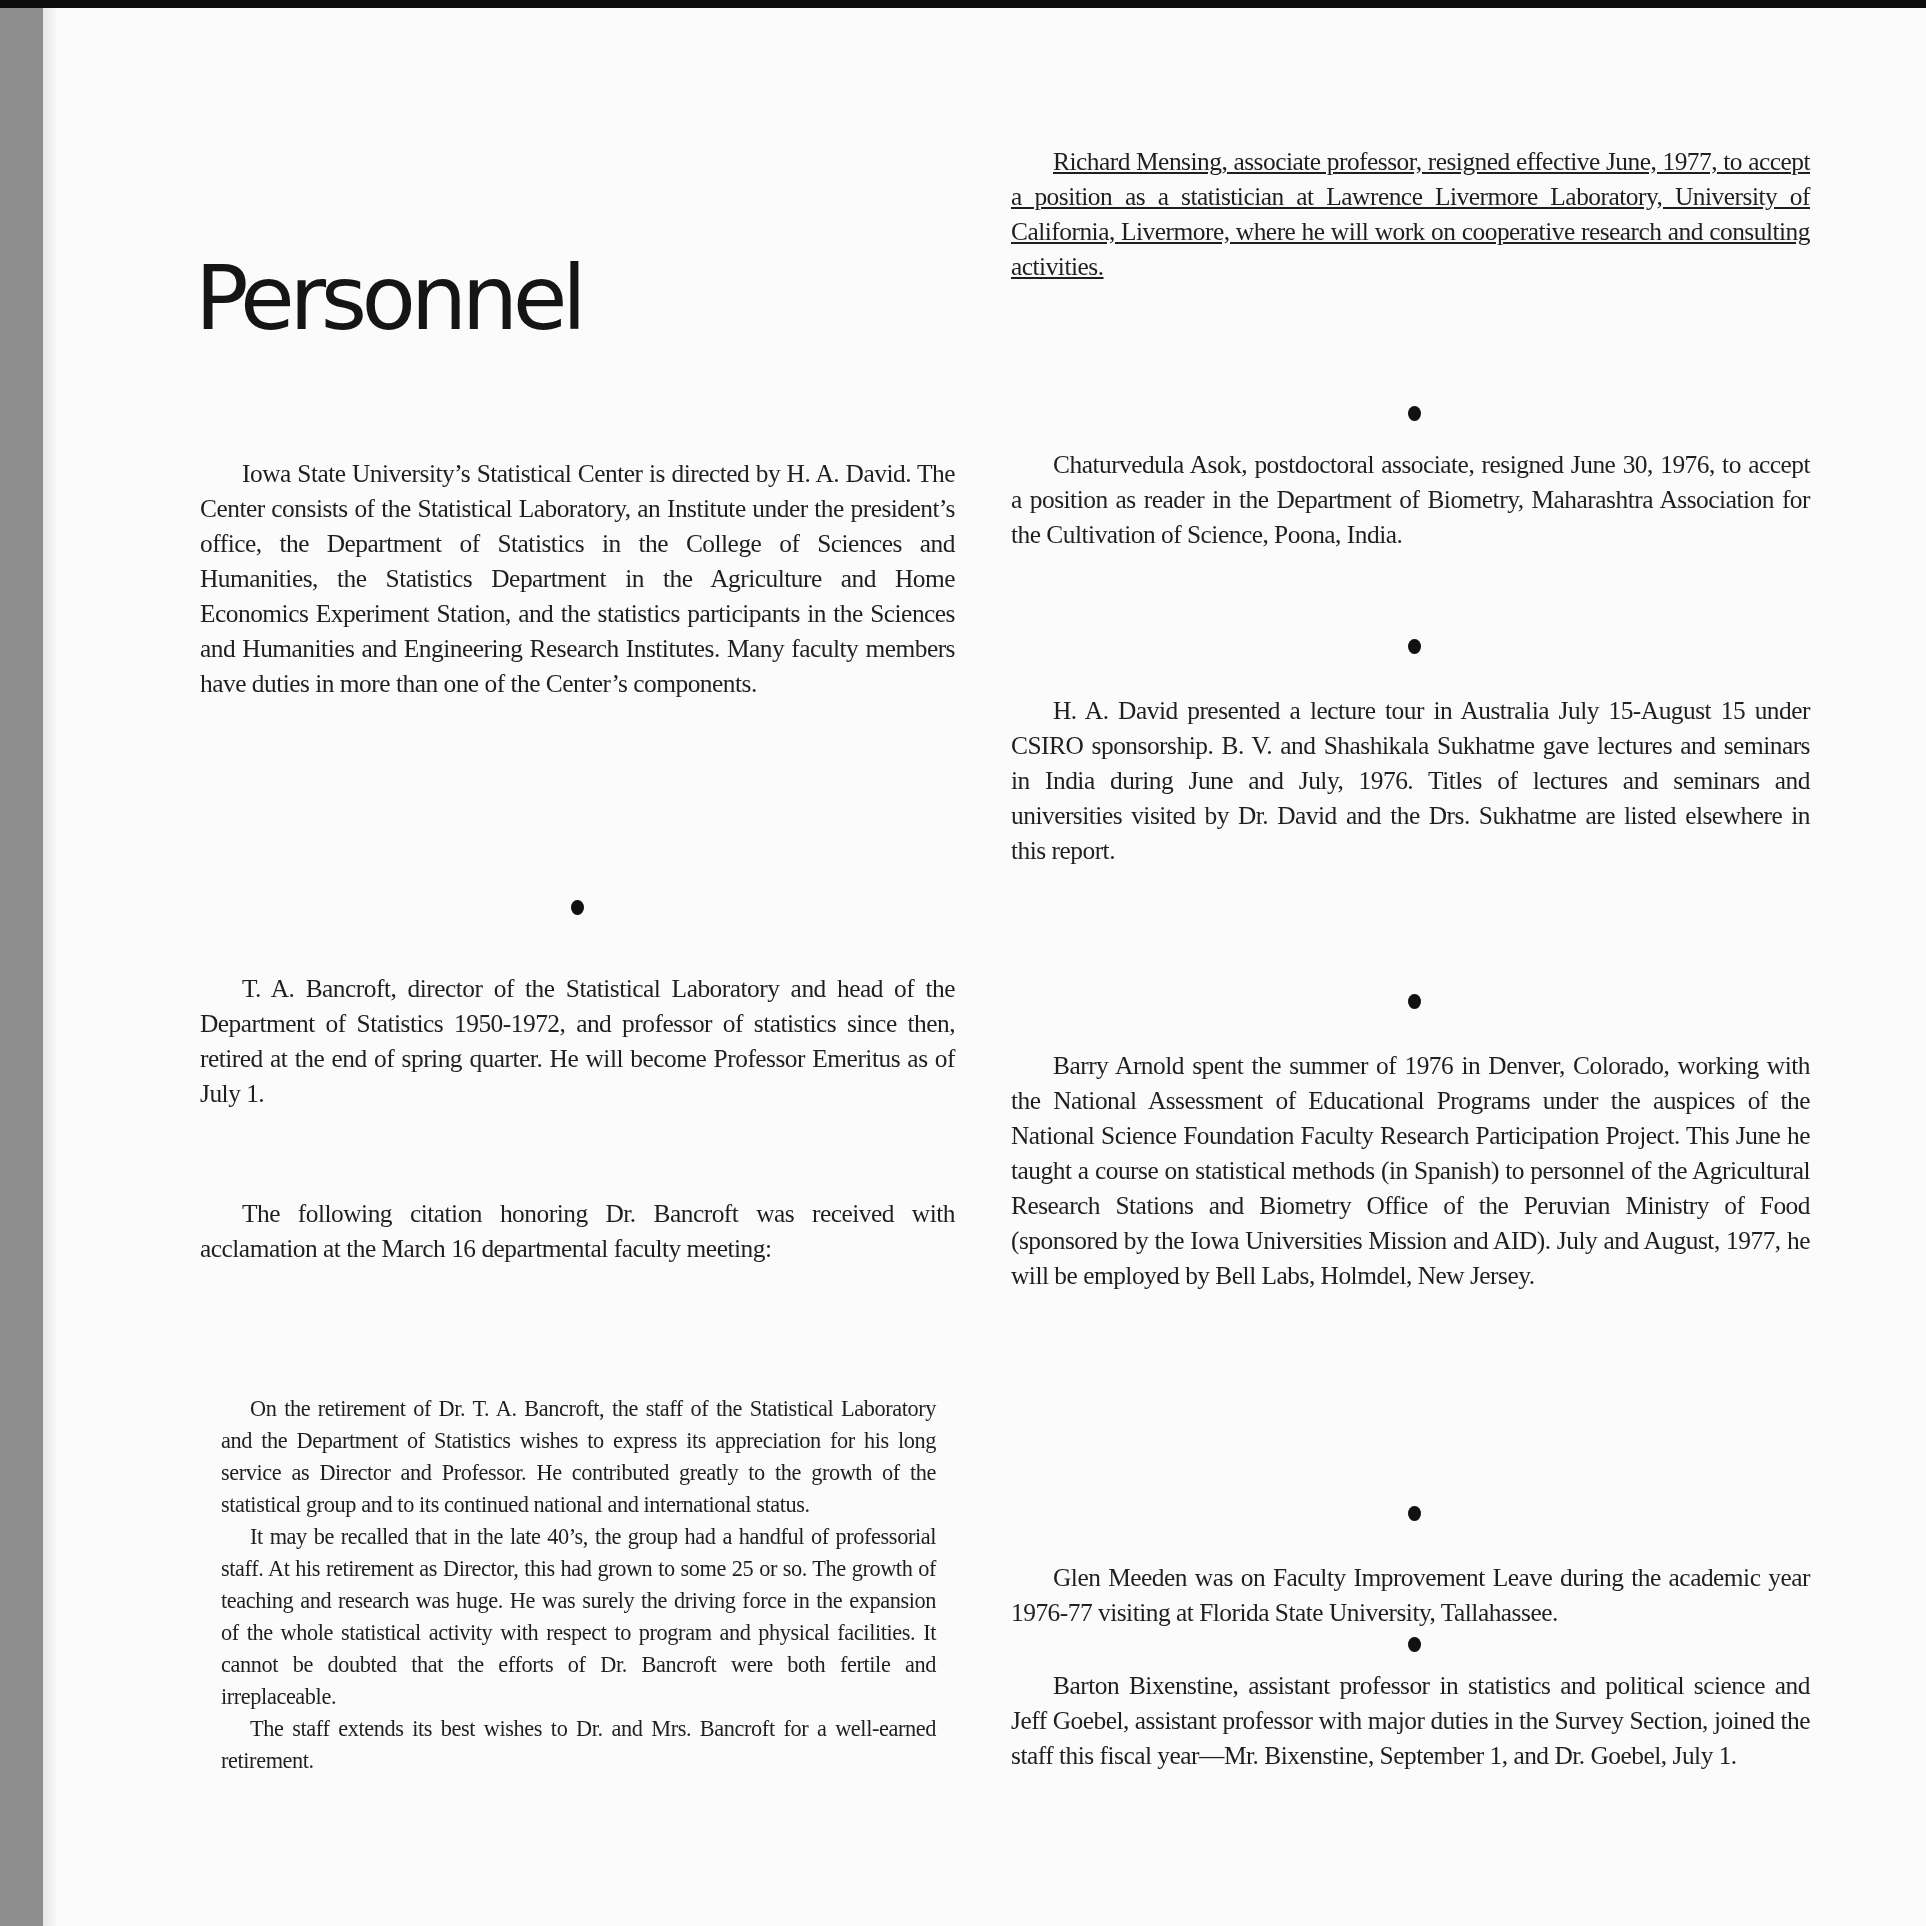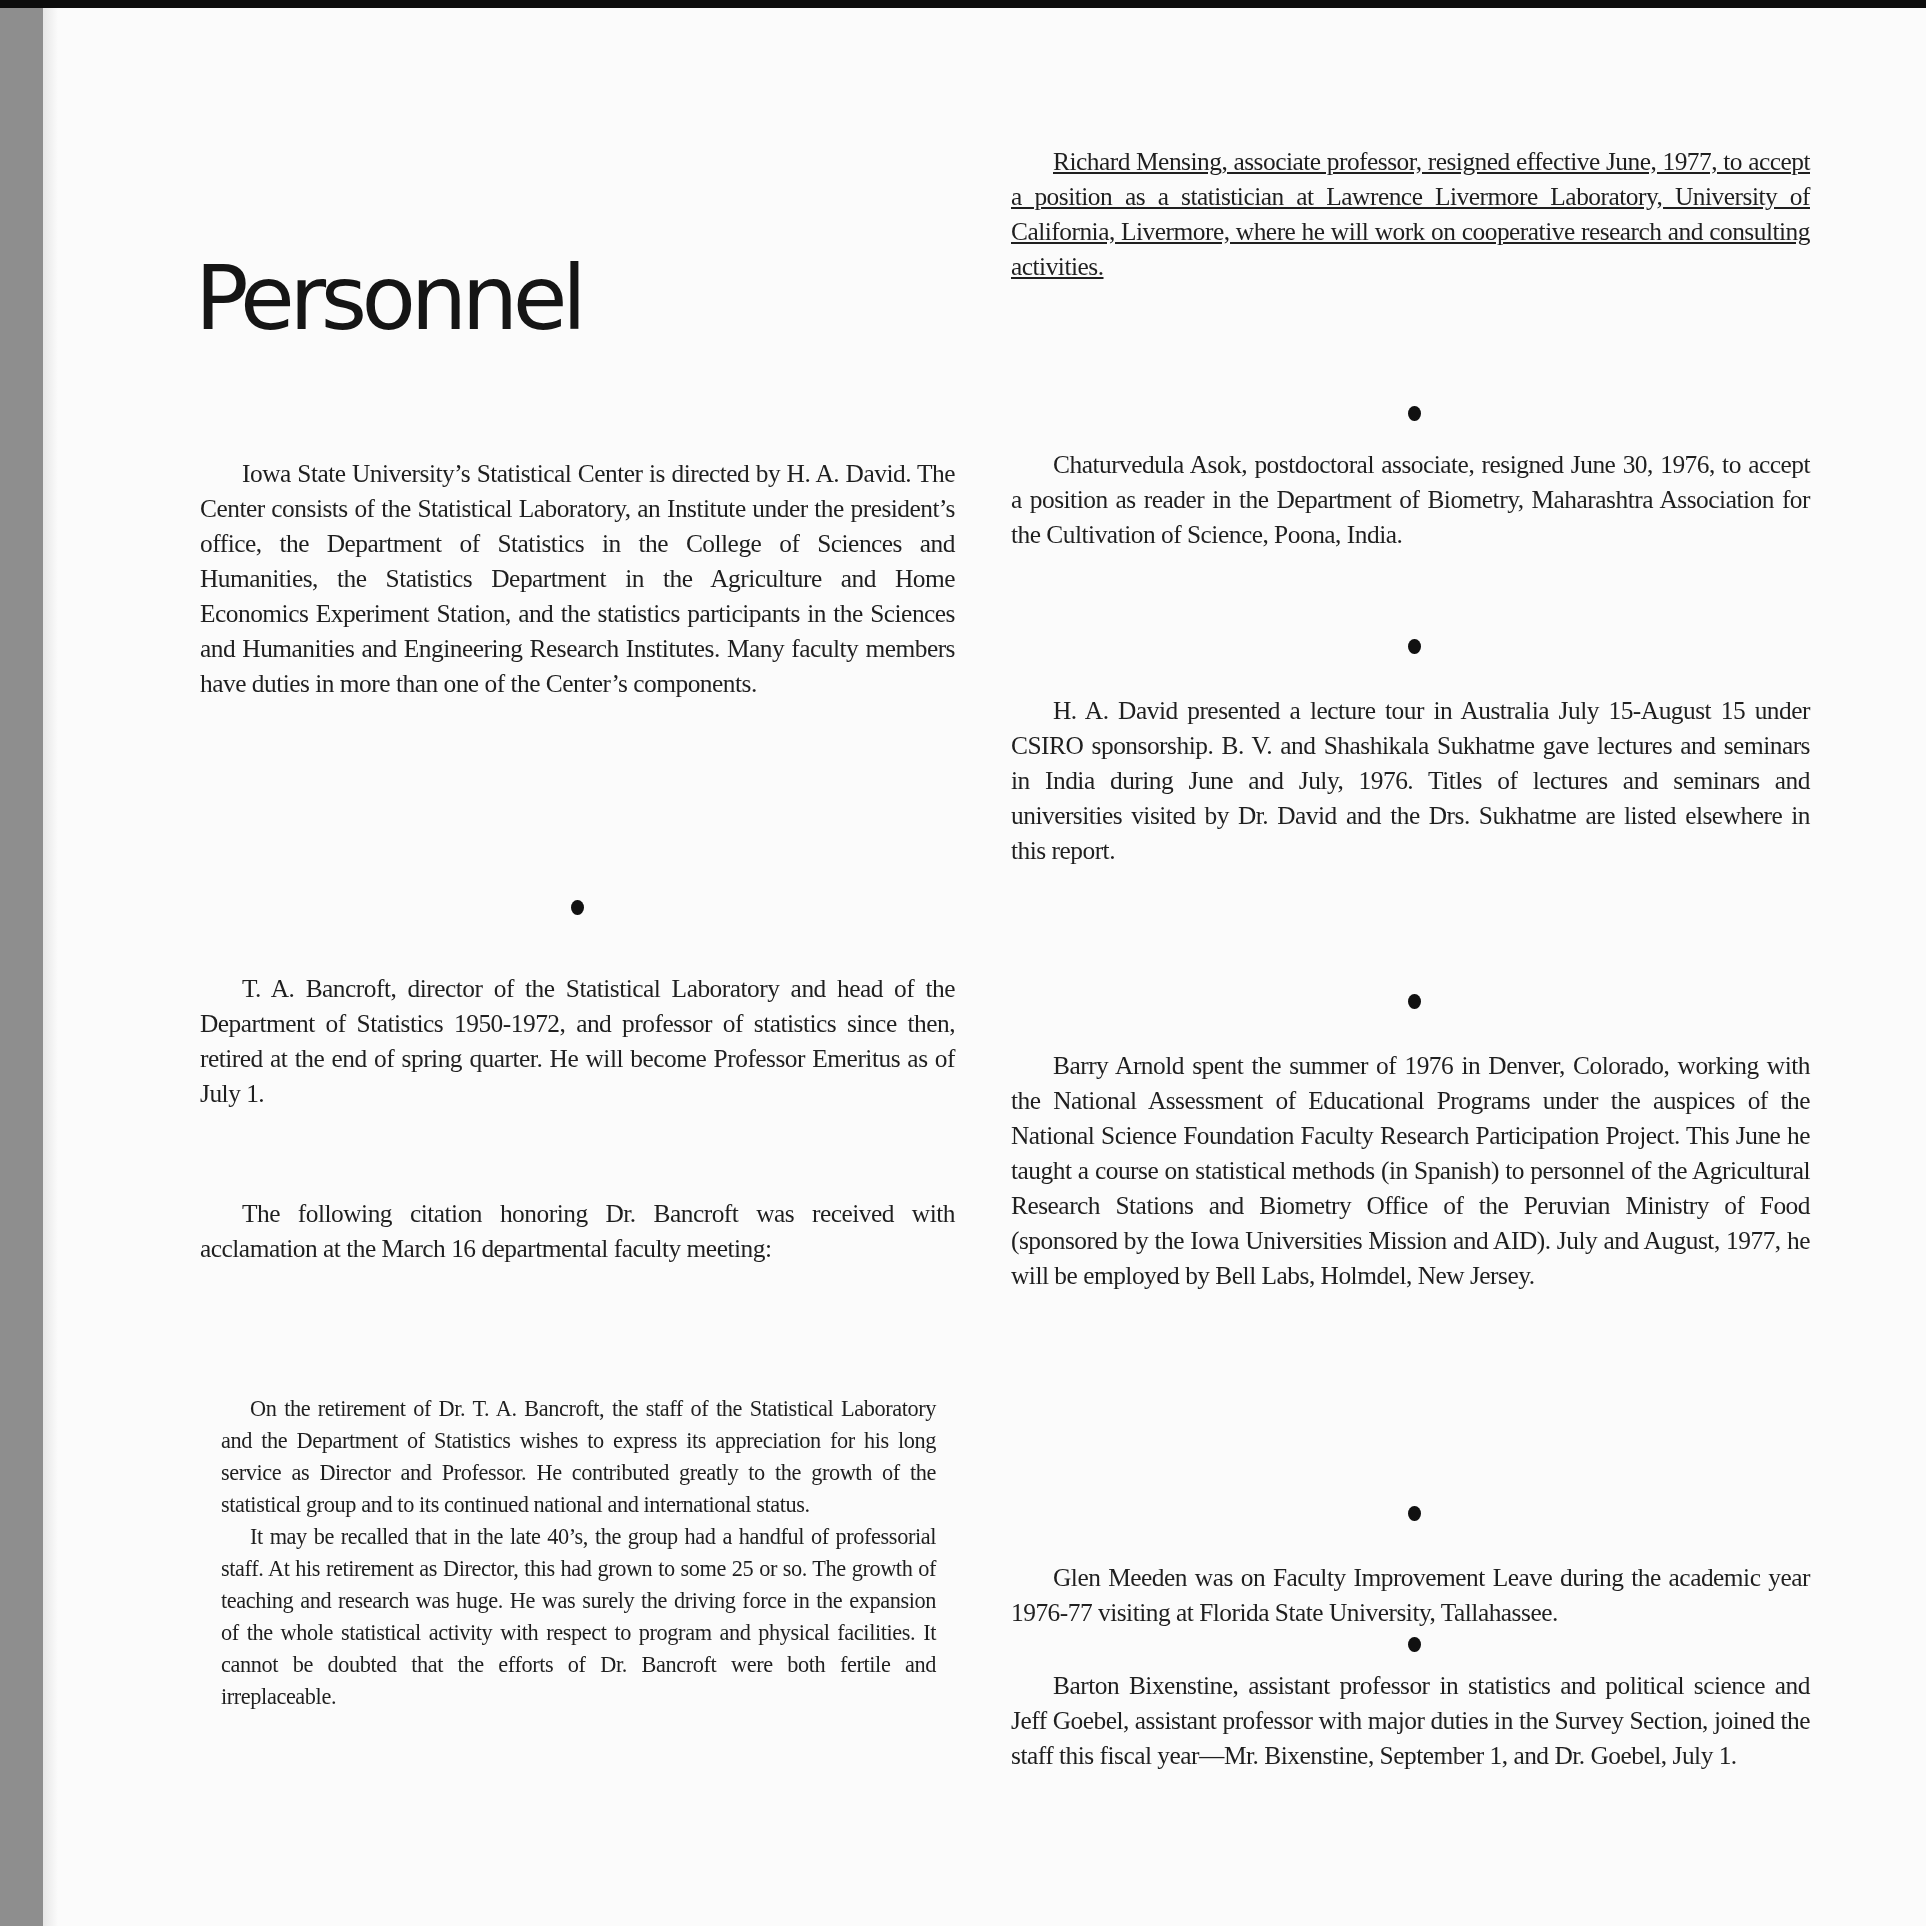--- a/index.html
+++ b/index.html
@@ -52,20 +52,21 @@
   <div class="bullet" style="left:371px; top:900px;"></div>
   <div class="para" style="top:971px; width:755px;">
     <p>T. A. Bancroft, director of the Statistical Laboratory and head of the Department of Statistics 1950-1972, and professor of statistics since then, retired at the end of spring quarter. He will become Professor Emeritus as of July 1.</p>
   </div>
   <div class="para" style="top:1196px; width:755px;">
     <p>The following citation honoring Dr. Bancroft was received with acclamation at the March 16 departmental faculty meeting:</p>
   </div>
   <div class="para citation" style="top:1393px; left:21px; width:715px;">
     <p>On the retirement of Dr. T. A. Bancroft, the staff of the Statistical Laboratory and the Department of Statistics wishes to express its appreciation for his long service as Director and Professor. He contributed greatly to the growth of the statistical group and to its continued national and international status.</p>
     <p>It may be recalled that in the late 40’s, the group had a handful of professorial staff. At his retirement as Director, this had grown to some 25 or so. The growth of teaching and research was huge. He was surely the driving force in the expansion of the whole statistical activity with respect to program and physical facilities. It cannot be doubted that the efforts of Dr. Bancroft were both fertile and irreplaceable.</p>
+    <p>The staff extends its best wishes to Dr. and Mrs. Bancroft for a well-earned retirement.</p>
   </div>
 
 </div>
 
 <div class="col col-right">
   <div class="para" style="top:144px; width:799px;text-decoration:underline;">
     <p>Richard Mensing, associate professor, resigned effective June, 1977, to accept a position as a statistician at Lawrence Livermore Laboratory, University of California, Livermore, where he will work on cooperative research and consulting activities.</p>
   </div>
   <div class="bullet" style="left:397px; top:406px;"></div>
   <div class="para" style="top:447px; width:799px;">

